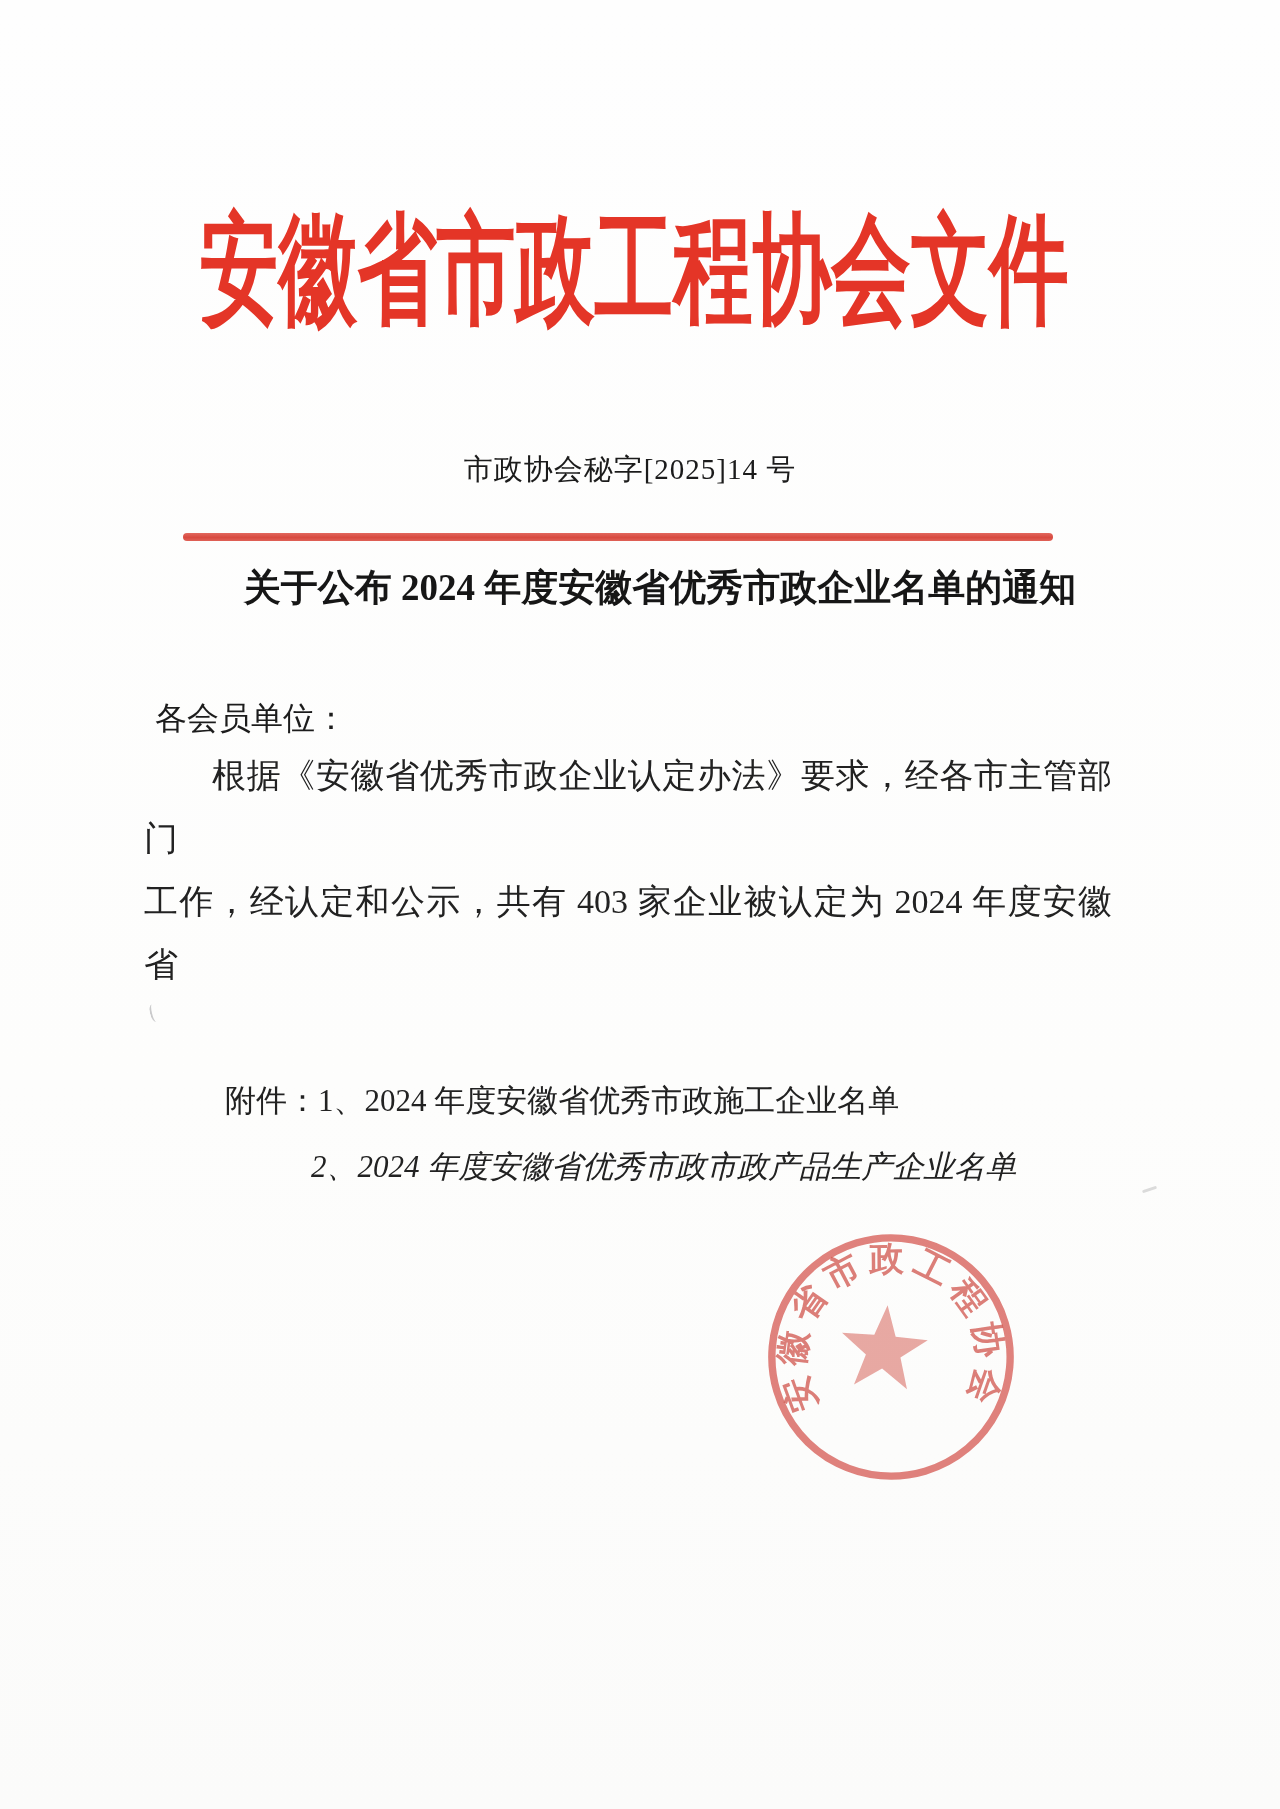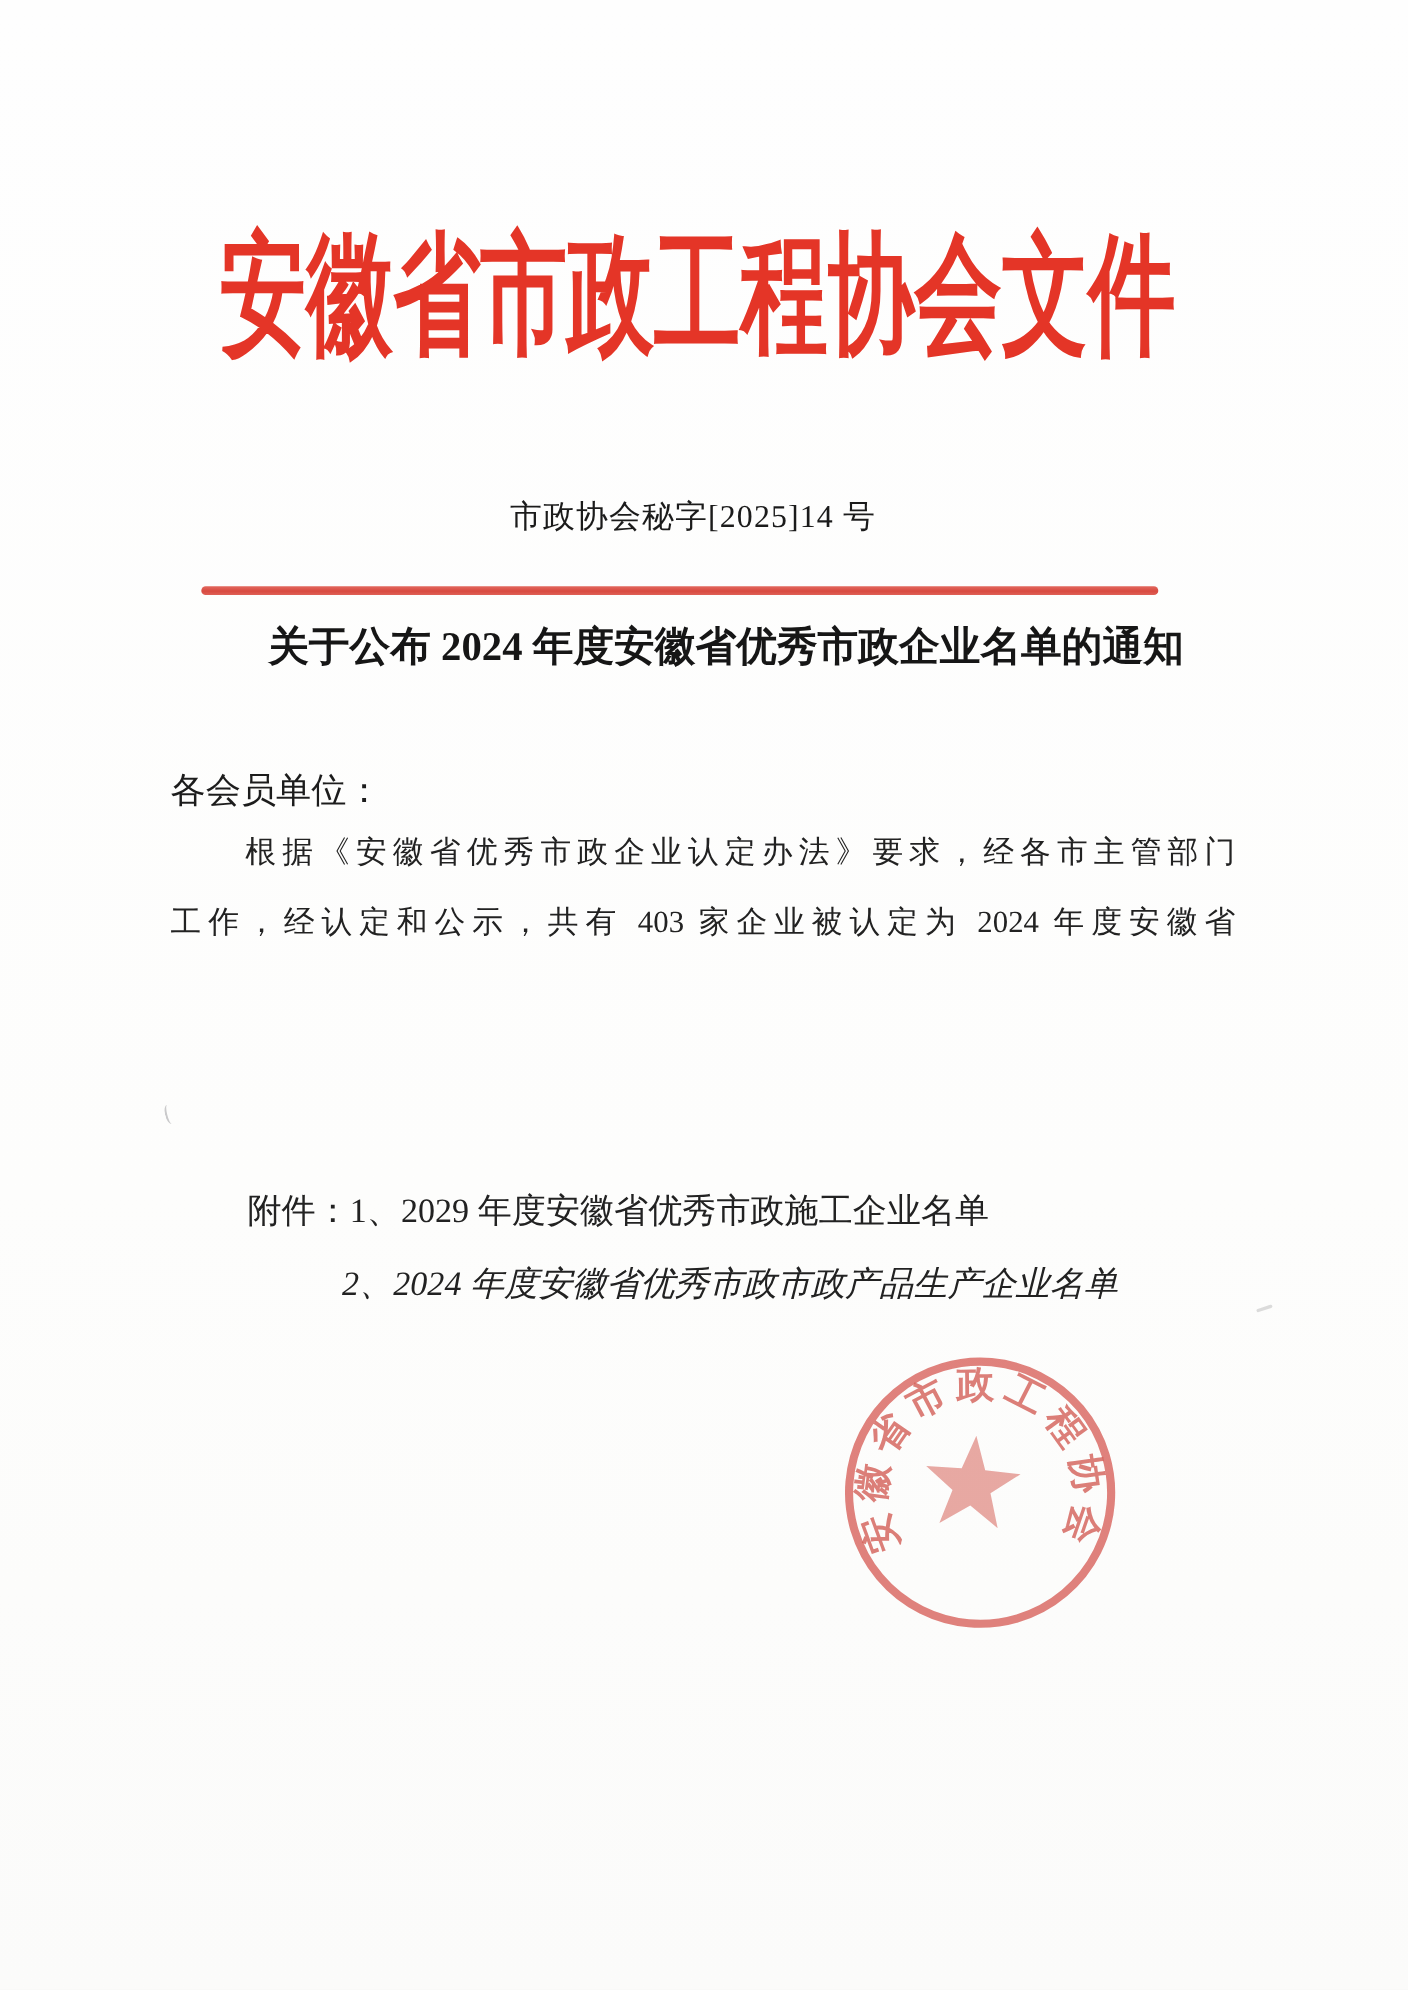--- a/index.html
+++ b/index.html
@@ -60,22 +60,22 @@
 
   
   .salutation {
     position:absolute; top:681px; left:155px;
     font-size:32px;
     color:#1c1c1c;
     margin-top:16px;
   }
 
   .notice-body {
-    position:absolute; top:744px; left:155px; width:968px;
-    font-size:28px;
+    position:absolute; top:744px; left:144px; width:968px;
+    font-size:34px;
     color:#222;
   }
   .body-line {
     line-height:63px;
     text-align:justify;
     text-align-last:justify;
     white-space:normal;
   }
   .body-line.first { text-indent:68px; }
   .body-line.last  { text-align-last:left; }
@@ -139,21 +139,21 @@
 
   <div class="salutation">各会员单位：</div>
 
   <div class="notice-body">
     <div class="body-line first">根据《安徽省优秀市政企业认定办法》要求，经各市主管部门</div>
     <div class="body-line">工作，经认定和公示，共有 403 家企业被认定为 2024 年度安徽省</div>
   </div>
 
   <div class="attachments">
     <div class="att-line one">
-      <span>附件：</span><span>1、2029 年度安徽省优秀市政施工企业名单</span>
+      <span>附件：</span><span>1、2024 年度安徽省优秀市政施工企业名单</span>
     </div>
     <div class="att-line two">2、2024 年度安徽省优秀市政市政产品生产企业名单</div>
   </div>
 
 
   <svg class="seal" viewBox="0 0 260 260" aria-hidden="true">
     <defs>
       <path id="sealArc" d="M 62.6 186.6 A 88 88 0 1 1 197.4 186.6" fill="none"></path>
     </defs>
     <circle cx="130" cy="130" r="121" fill="none" stroke="#d5524a" stroke-width="7.5" stroke-opacity="0.82"></circle>

